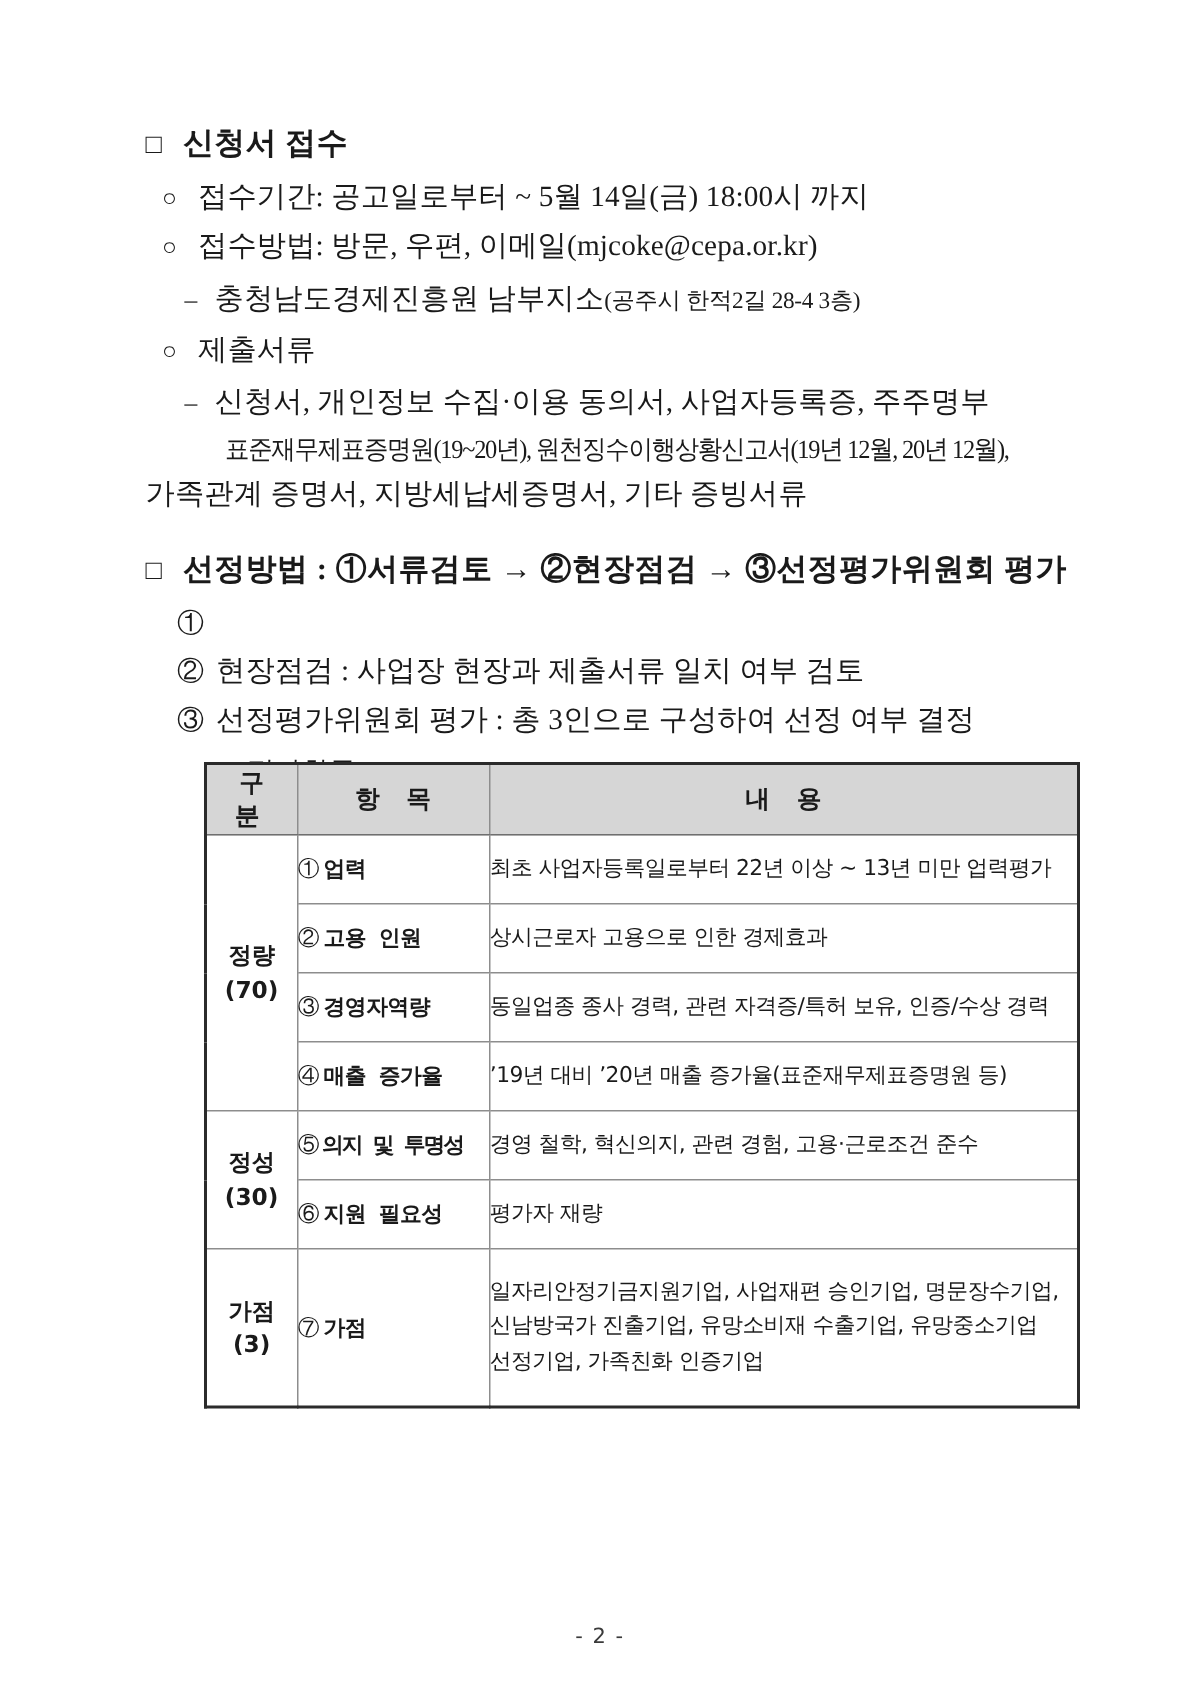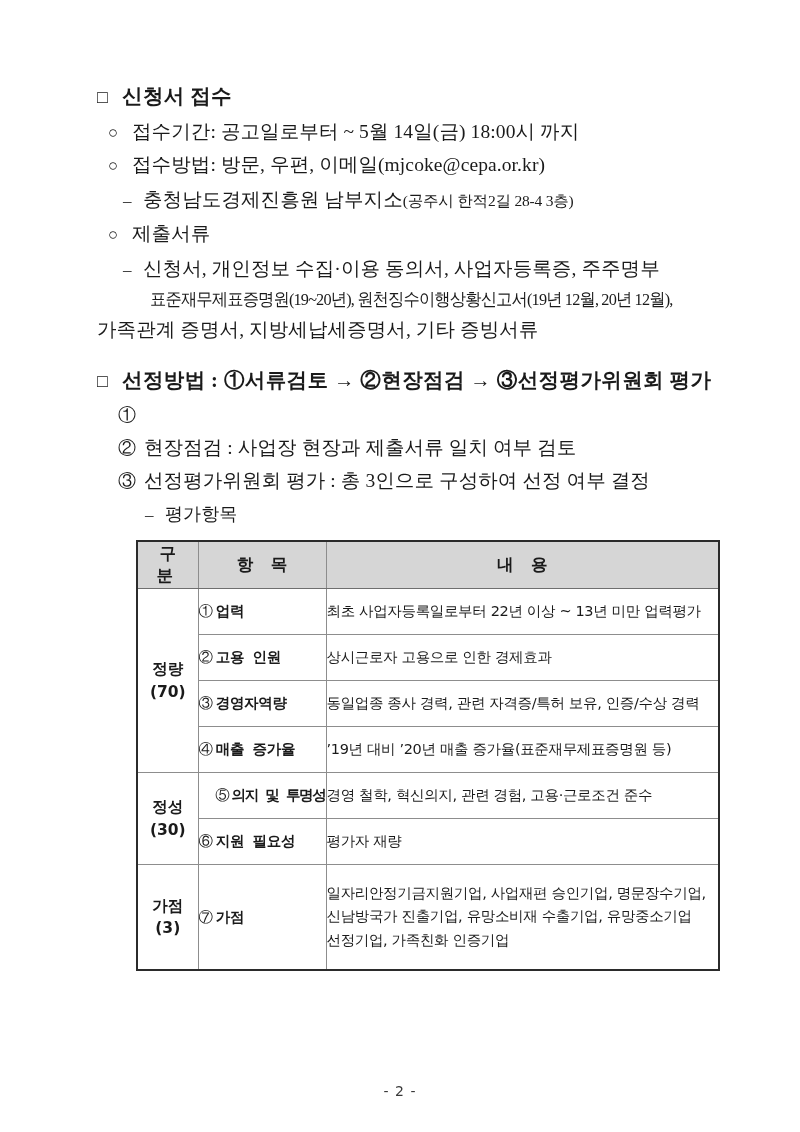--- a/index.html
+++ b/index.html
@@ -100,21 +100,21 @@
     font-size: 17.5px;
     letter-spacing: -0.9px;
     transform: scaleX(0.93);
     transform-origin: left center;
   }
 
   
   .eval-table-wrap {
     position: absolute;
     left: 136px;
-    top: 540px;
+    top: 508px;
     width: 582px;
   }
   table.eval {
     border-collapse: collapse;
     width: 582px;
     table-layout: fixed;
     font-family: "DejaVu Sans", "Liberation Sans", sans-serif;
     border: 2px solid #2b2b2b;
   }
   table.eval col.c-group { width: 61px; }
@@ -149,21 +149,20 @@
 
   td.item-cell {
     font-size: 14.5px;
     font-weight: 700;
     padding: 0 0 0 13px;
     letter-spacing: -0.3px;
     font-family: Liberation Mono, monospace;
   }
   td.item-cell.tight {
     letter-spacing: -1.3px;
-    text-align: right;
   }
   td.item-cell .cnum {
     font-weight: 400;
     margin-right: 3px;
   }
 
   td.desc-cell {
     font-size: 14.5px;
     padding: 0 8px 0 13px;
     letter-spacing: -0.35px;

